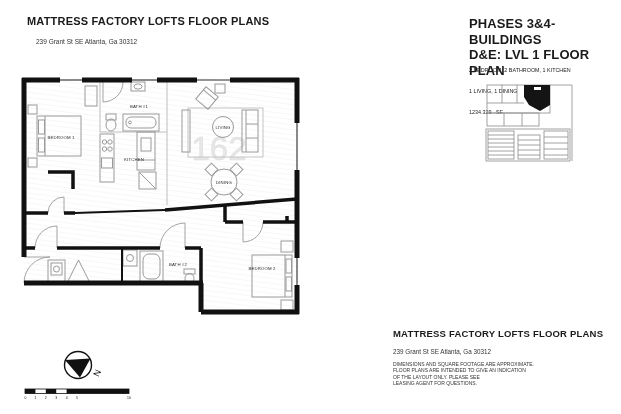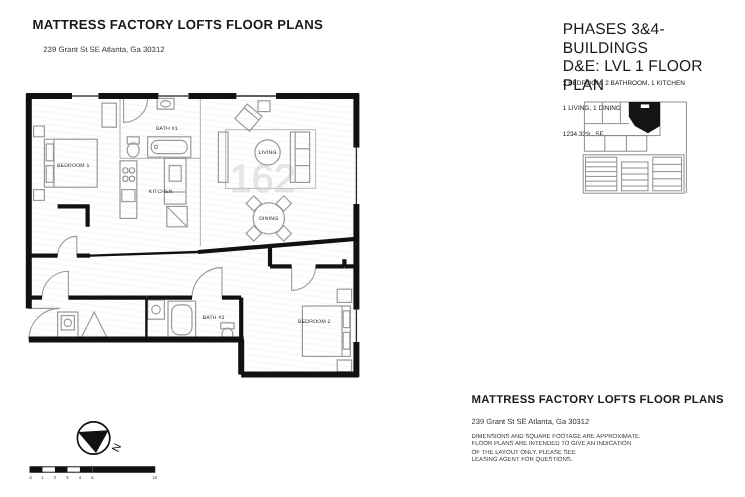--- a/index.html
+++ b/index.html
@@ -5,21 +5,21 @@
   html,body{margin:0;padding:0;}
   body{
     width:621px;height:414px;background:#ffffff;position:relative;overflow:hidden;
     font-family:"Liberation Sans", sans-serif;color:#1a1a1a;
   }
   .abs{position:absolute;}
   
   .hl-title{left:27px;top:15px;font-size:11px;font-weight:bold;letter-spacing:.2px;}
   .hl-addr{left:36px;top:38px;font-size:6.5px;color:#333;}
   
-  .hr-title{left:469px;top:16px;font-size:13px;line-height:15.5px;font-weight:400;letter-spacing:.1px;}
+  .hr-title{left:469px;top:16px;font-size:13px;line-height:15.5px;font-weight:700;letter-spacing:.1px;}
   .hr-spec{left:469px;top:53px;font-size:5.4px;line-height:7px;color:#222;white-space:pre;}
   
   .fr-title{left:393px;top:328px;font-size:9.5px;font-weight:bold;letter-spacing:.2px;}
   .fr-addr{left:393px;top:348px;font-size:6.3px;color:#333;}
   .fr-disc{left:393px;top:361px;font-size:5px;line-height:6.3px;color:#333;}
   svg{display:block;}
   text{font-family:"Liberation Sans", sans-serif;}
   .roomlbl{font-size:4.3px;fill:#2b2b2b;letter-spacing:.15px;}
 </style>
 </head>

